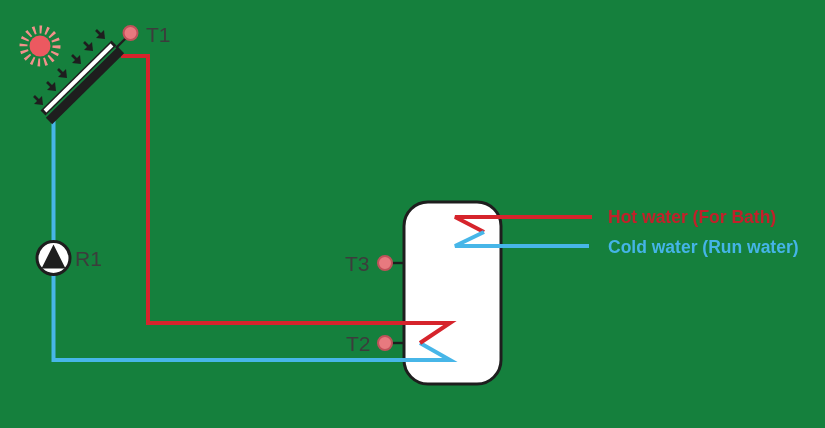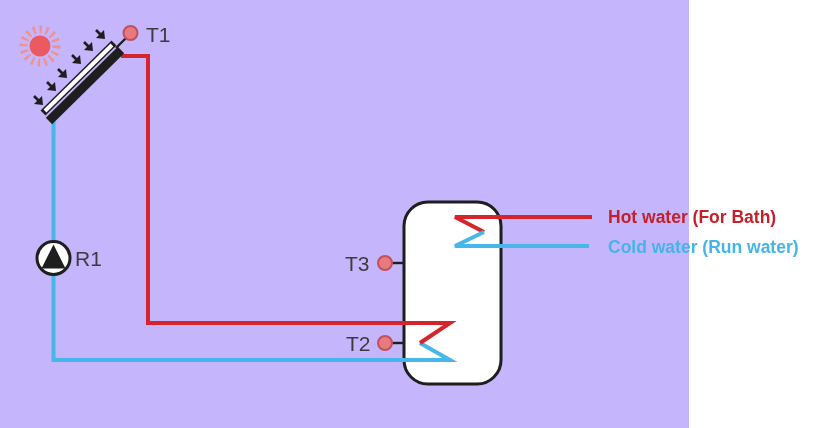--- a/index.html
+++ b/index.html
@@ -6,23 +6,23 @@
     margin: 0;
     padding: 0;
     background: #ffffff;
     width: 825px;
     height: 428px;
     overflow: hidden;
     font-family: "Liberation Sans", sans-serif;
   }
   .stage {
     position: relative;
-    width: 689px;
+    width: 825px;
     height: 428px;
-    background: #c4b5fd;
+    background: #15803d;
   }
   svg { display: block; }
 
   
   .pipe { fill: none; stroke-width: 4; stroke-linejoin: miter; }
   .pipe.hot  { stroke: var(--hot-pipe); }
   .pipe.cold { stroke: var(--cold-pipe); }
 
   
   .tank { fill: #ffffff; stroke: var(--outline); stroke-width: 3; }

